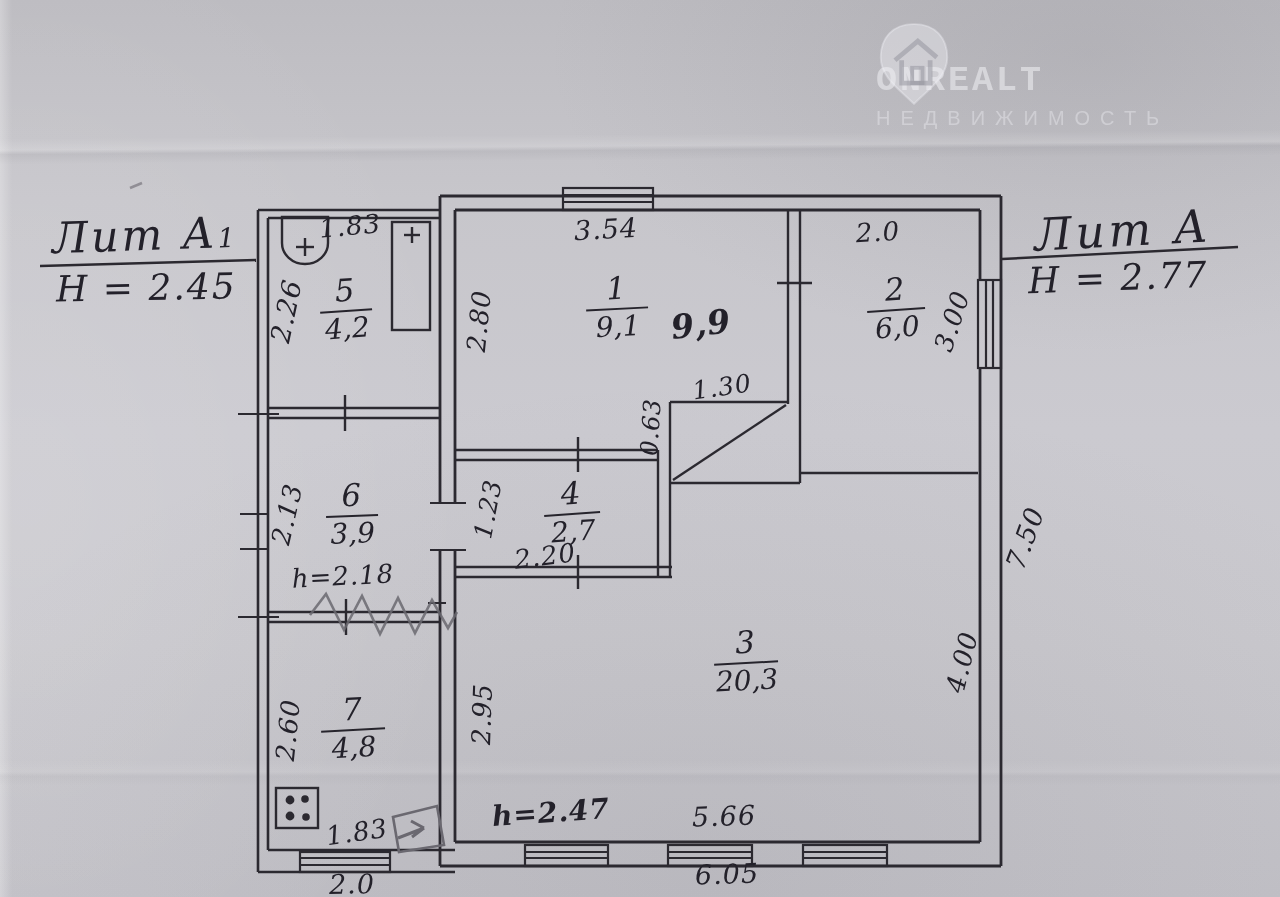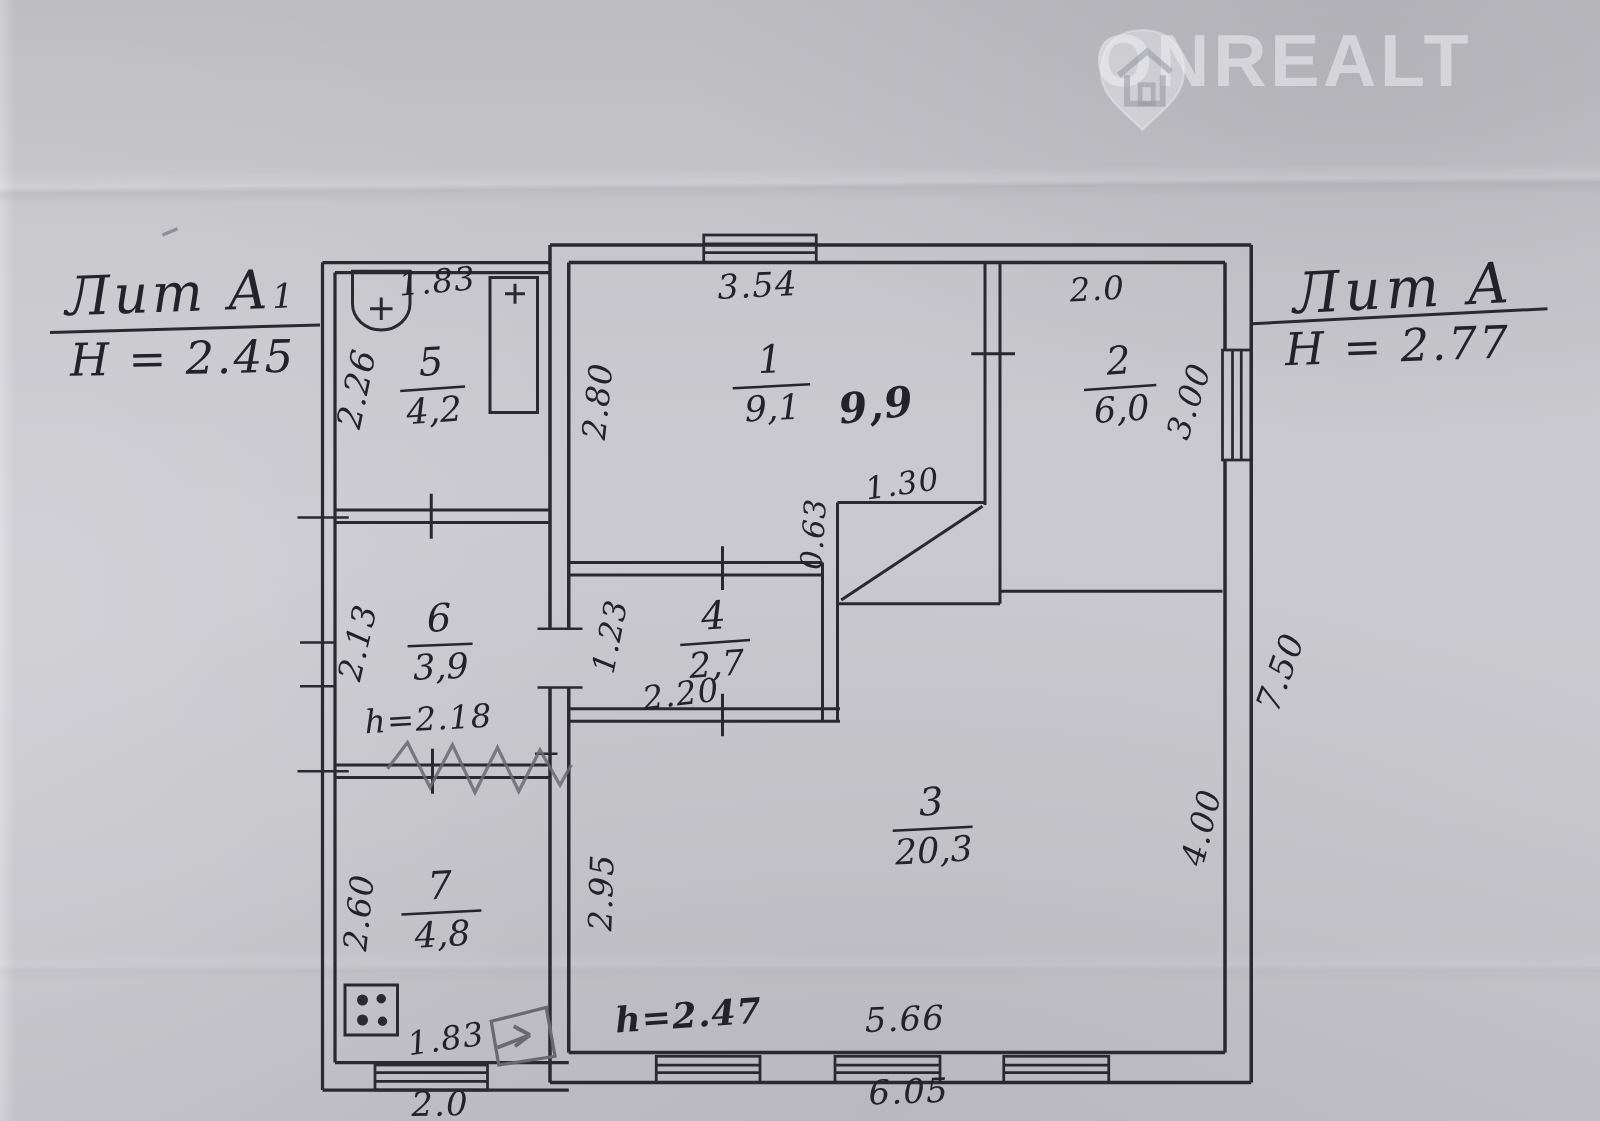--- a/index.html
+++ b/index.html
@@ -19,22 +19,22 @@
   .hand{font-family:"DejaVu Serif",serif;font-style:italic;color:#23212a;}
   .bold{font-weight:bold;}
   .dim{position:absolute;white-space:nowrap;letter-spacing:1px;line-height:1;}
   .room-label{position:absolute;text-align:center;line-height:1;}
   .room-label .rn{font-size:31px;}
   .room-label .rl{border-top:2.6px solid #26242c;margin:4px auto 3px;}
   .room-label .ra{font-size:28px;}
   .lit-title{position:absolute;white-space:nowrap;line-height:1;}
   .wm{position:absolute;left:876px;top:20px;display:flex;align-items:flex-start;gap:12px;}
   .wm-col{display:flex;flex-direction:column;}
-  .wm-brand{font-family:Liberation Sans, sans-serif;font-weight:bold;font-size:59px;
-    letter-spacing:3px;color:rgba(240,240,244,0.55);line-height:1;}
+  .wm-brand{font-family:Liberation Mono, monospace;font-weight:bold;font-size:35px;
+    letter-spacing:3px;color:rgba(240,240,244,0.55);line-height:1;margin-top:44px;}
   .wm-sub{font-family:"Liberation Sans",sans-serif;font-size:20px;letter-spacing:10px;
     color:rgba(240,240,244,0.40);margin-top:8px;white-space:nowrap;}
   svg{position:absolute;left:0;top:0;}
   svg .ink{stroke:#2b2930;fill:none;}
   svg .pencil{stroke:#6a6870;fill:none;}
 </style>
 </head>
 <body>
 
 <div id="canvas">
@@ -44,20 +44,21 @@
 
   <div class="wm">
     <svg width="76" height="88" viewBox="0 0 80 92">
       <path d="M40,4 C17,4 5,19 5,39 C5,60 24,72 40,88 C56,72 75,60 75,39 C75,19 63,4 40,4 Z" fill="rgba(238,238,242,0.42)" stroke="rgba(244,244,248,0.35)" stroke-width="2"></path>
       <path d="M20,42 L44,22 L64,39" fill="none" stroke="rgba(150,150,158,0.55)" stroke-width="5"></path>
       <path d="M27,42 L27,66 L57,66 L57,42" fill="none" stroke="rgba(150,150,158,0.55)" stroke-width="5"></path>
       <rect x="38" y="50" width="11" height="16" fill="none" stroke="rgba(150,150,158,0.55)" stroke-width="4"></rect>
     </svg>
     <div class="wm-col">
       <div class="wm-brand">ONREALT</div>
+      <div class="wm-sub">НЕДВИЖИМОСТЬ</div>
     </div>
   </div>
 
   <div class="lit-title hand" style="left:52px;top:214px;font-size:43px;transform:rotate(-2deg);letter-spacing:3px;">
     <span>Лит А</span><span style="font-size:27px;">1</span>
   </div>
   <div class="lit-title hand" style="left:56px;top:270px;font-size:36px;transform:rotate(-1deg);letter-spacing:2px;">H = 2.45</div>
 
   <div class="lit-title hand" style="left:1034px;top:208px;font-size:45px;transform:rotate(-3deg);letter-spacing:4px;">Лит А</div>
   <div class="lit-title hand" style="left:1028px;top:260px;font-size:36px;transform:rotate(-2deg);letter-spacing:2px;">H = 2.77</div>

